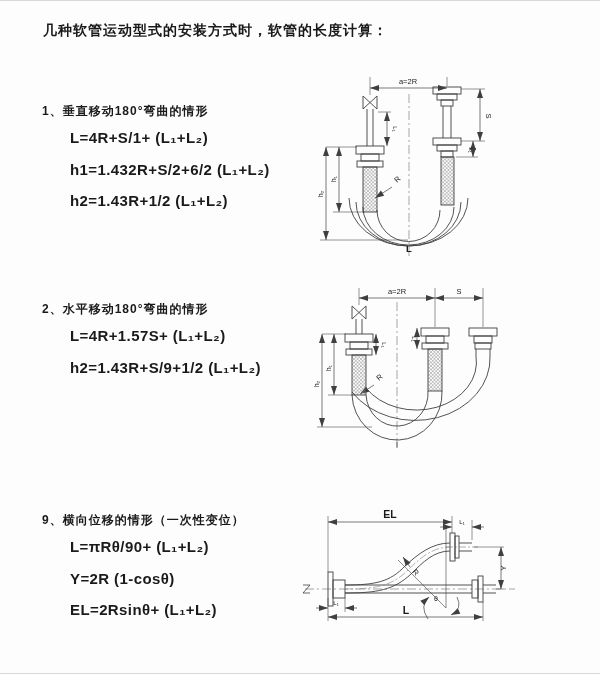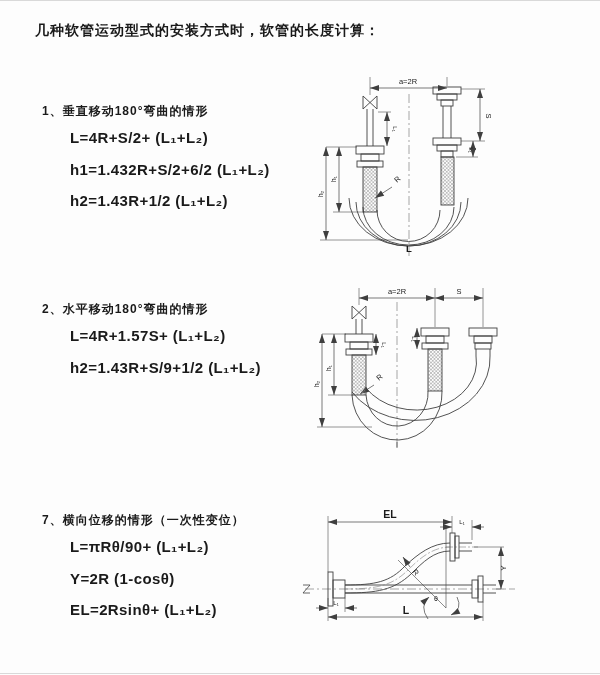--- a/index.html
+++ b/index.html
@@ -2,21 +2,21 @@
 <html><head>
 <meta charset="utf-8">
 <style>
   html,body{margin:0;padding:0;}
   body{
     width:600px;height:675px;position:relative;background:#fdfdfd;
     font-family:"Liberation Sans","DejaVu Sans",sans-serif;color:#1a1a1a;overflow:hidden;
   }
   .page-edge{position:absolute;left:0;width:600px;height:1px;background:#d9d9d9;}
   .title{
-    position:absolute;left:35px;top:22px;font-size:14px;font-weight:bold;
+    position:absolute;left:43px;top:22px;font-size:14px;font-weight:bold;
     letter-spacing:1px;white-space:nowrap;
   }
   .section{position:absolute;left:42px;}
   .heading{font-size:12px;font-weight:bold;letter-spacing:1px;line-height:22px;white-space:nowrap;}
   .formula{
     font-size:15px;font-weight:600;line-height:31.5px;padding-left:28px;
     letter-spacing:0.4px;white-space:nowrap;
   }
   svg.diag{position:absolute;}
   svg.diag text{font-family:"Liberation Sans","DejaVu Sans",sans-serif;}
@@ -24,33 +24,33 @@
 </head>
 <body>
 
 <div class="page-edge" style="top:0"></div>
 <div class="page-edge" style="top:673px"></div>
 
 <div class="title">几种软管运动型式的安装方式时，软管的长度计算：</div>
 
 <div class="section" style="top:100px">
   <div class="heading">1、垂直移动180°弯曲的情形</div>
-  <div class="formula">L=4R+S/2+ (L₁+L₂)</div>
+  <div class="formula">L=4R+S/1+ (L₁+L₂)</div>
   <div class="formula">h1=1.432R+S/2+6/2 (L₁+L₂)</div>
   <div class="formula">h2=1.43R+1/2 (L₁+L₂)</div>
 </div>
 
 <div class="section" style="top:298px">
   <div class="heading">2、水平移动180°弯曲的情形</div>
   <div class="formula">L=4R+1.57S+ (L₁+L₂)</div>
   <div class="formula">h2=1.43R+S/9+1/2 (L₁+L₂)</div>
 </div>
 
 <div class="section" style="top:509px">
-  <div class="heading">7、横向位移的情形（一次性变位）</div>
+  <div class="heading">9、横向位移的情形（一次性变位）</div>
   <div class="formula">L=πRθ/90+ (L₁+L₂)</div>
   <div class="formula">Y=2R (1-cosθ)</div>
   <div class="formula">EL=2Rsinθ+ (L₁+L₂)</div>
 </div>
 
 <svg class="diag" style="left:312px;top:72px" width="280" height="190" viewBox="0 0 280 190">
   <defs>
     <marker id="m1" viewBox="0 0 10 8" refX="9.5" refY="4" markerWidth="10" markerHeight="8" orient="auto-start-reverse" markerUnits="userSpaceOnUse">
       <path d="M0.5,1 L9.5,4 L0.5,7 Z" fill="#3f3f3f"></path>
     </marker>

